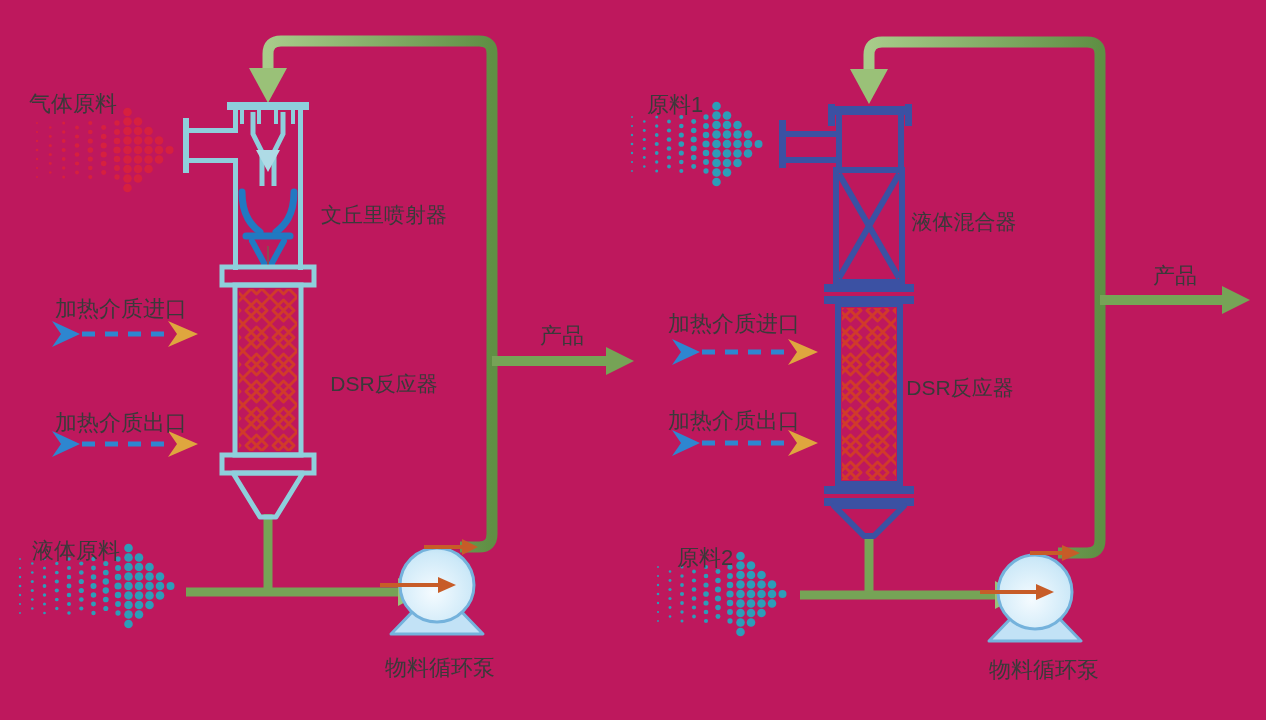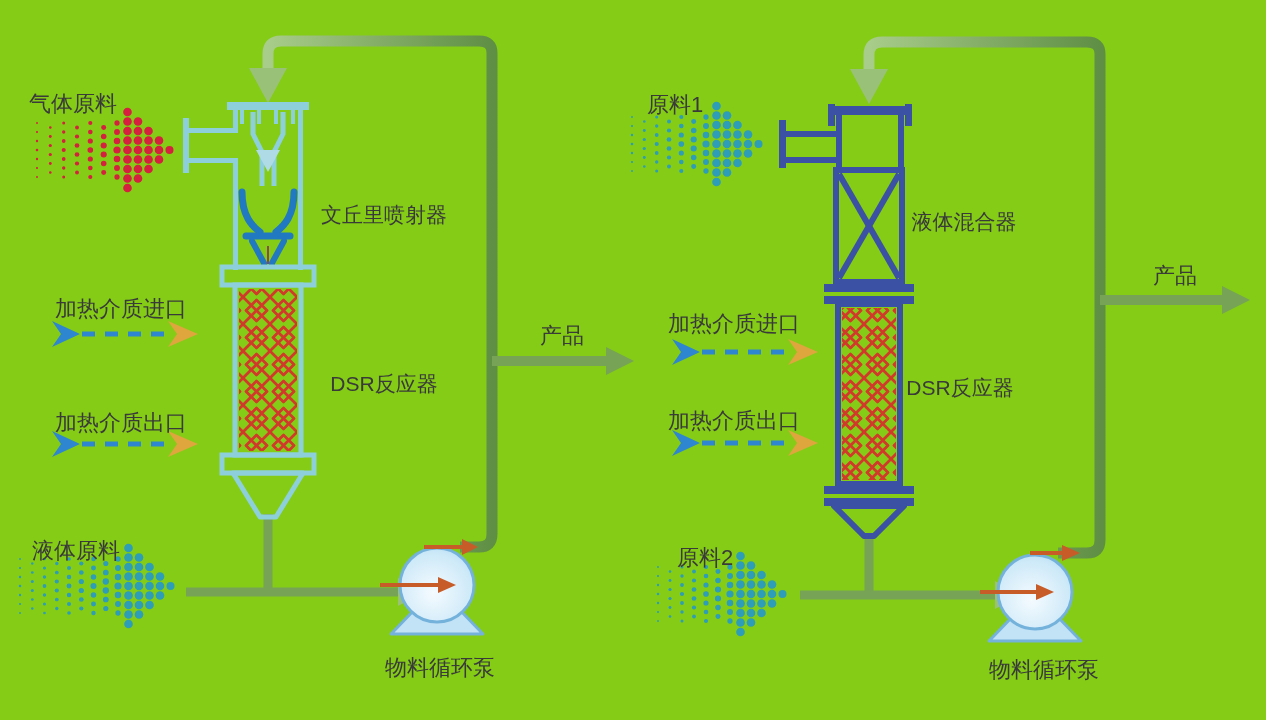--- a/index.html
+++ b/index.html
@@ -1,16 +1,16 @@
 <!DOCTYPE html>
 <html style="--pipe-green: #76a356; --pipe-green-light: #9ac178; --pipe-green-dark: #5f8f44; --cyan: #8ecfdc; --cyan-light: #aedbe6; --blue: #2179c2; --navy: #3b51a3; --red-pattern: #d13a2a; --red-dots: #d6203f; --teal-dots: #2d9db8; --dash-blue: #2e86d0; --gold: #dfa63e; --orange-arrow: #c75c28; --pump-border: #74b2dc; --label: #3a3a3a;"><head>
 <meta charset="utf-8">
 <style>
   html,body{margin:0;padding:0;background:#ffffff;}
-  .stage{position:relative;width:1266px;height:720px;background:#84cc16;overflow:hidden;
+  .stage{position:relative;width:1266px;height:720px;background:#be185d;overflow:hidden;
          font-family:"Liberation Sans", sans-serif;}
   svg{display:block;}
   .lbl{font:500 22px "Liberation Sans", sans-serif; fill:var(--label); }
   .lbl-sm{font:500 21px "Liberation Sans", sans-serif; fill:var(--label); }
   .pipe{stroke:var(--pipe-green);fill:none;}
   .ph{fill:var(--pipe-green);}
   .phl{fill:var(--pipe-green-light);}
   .cy-s{stroke:var(--cyan);fill:none;}
   .cy-f{fill:var(--cyan);}
   .bl-s{stroke:var(--blue);fill:none;}

